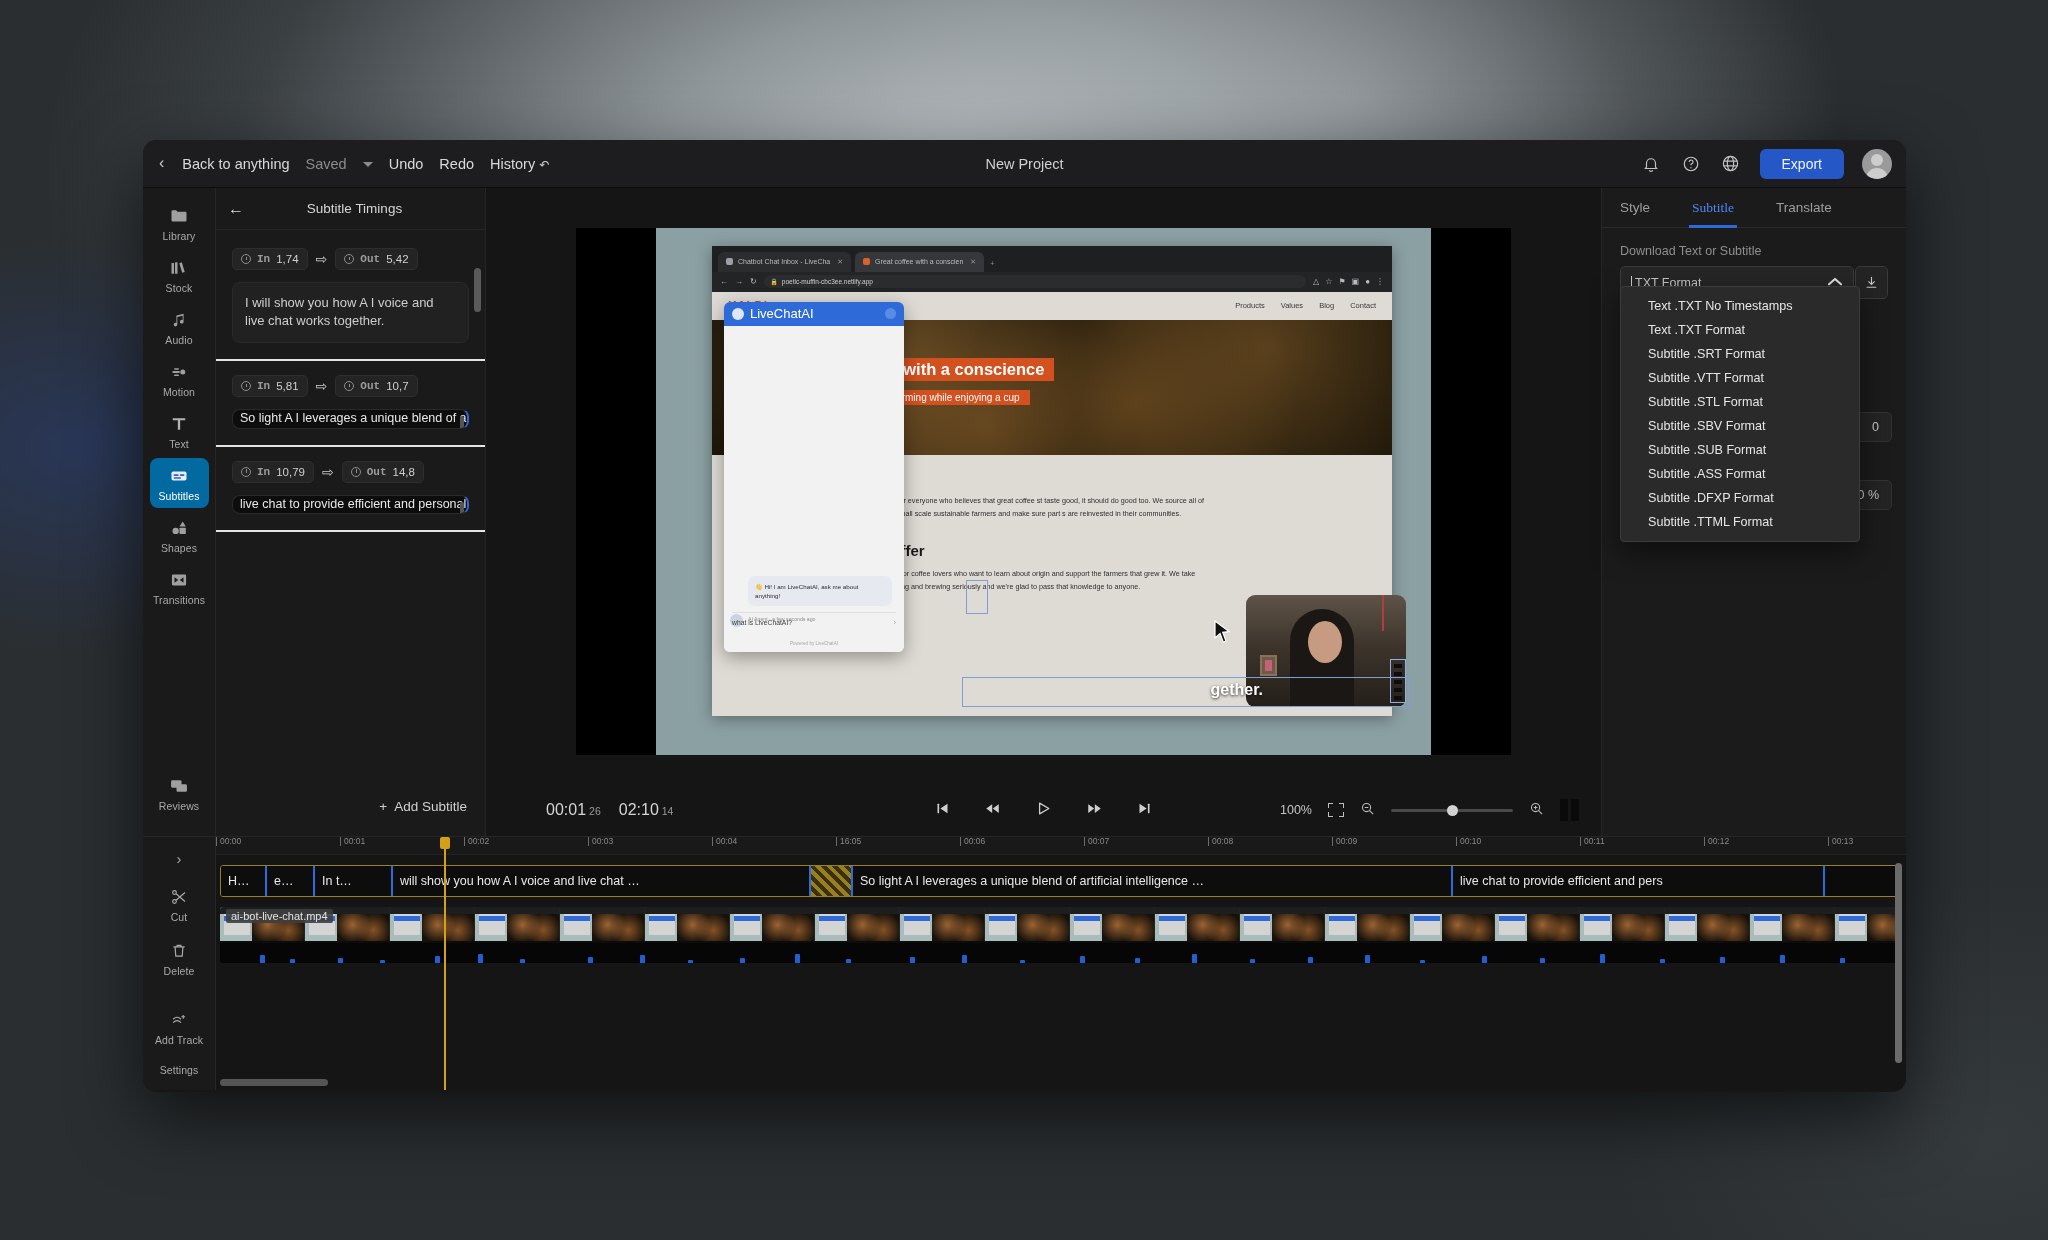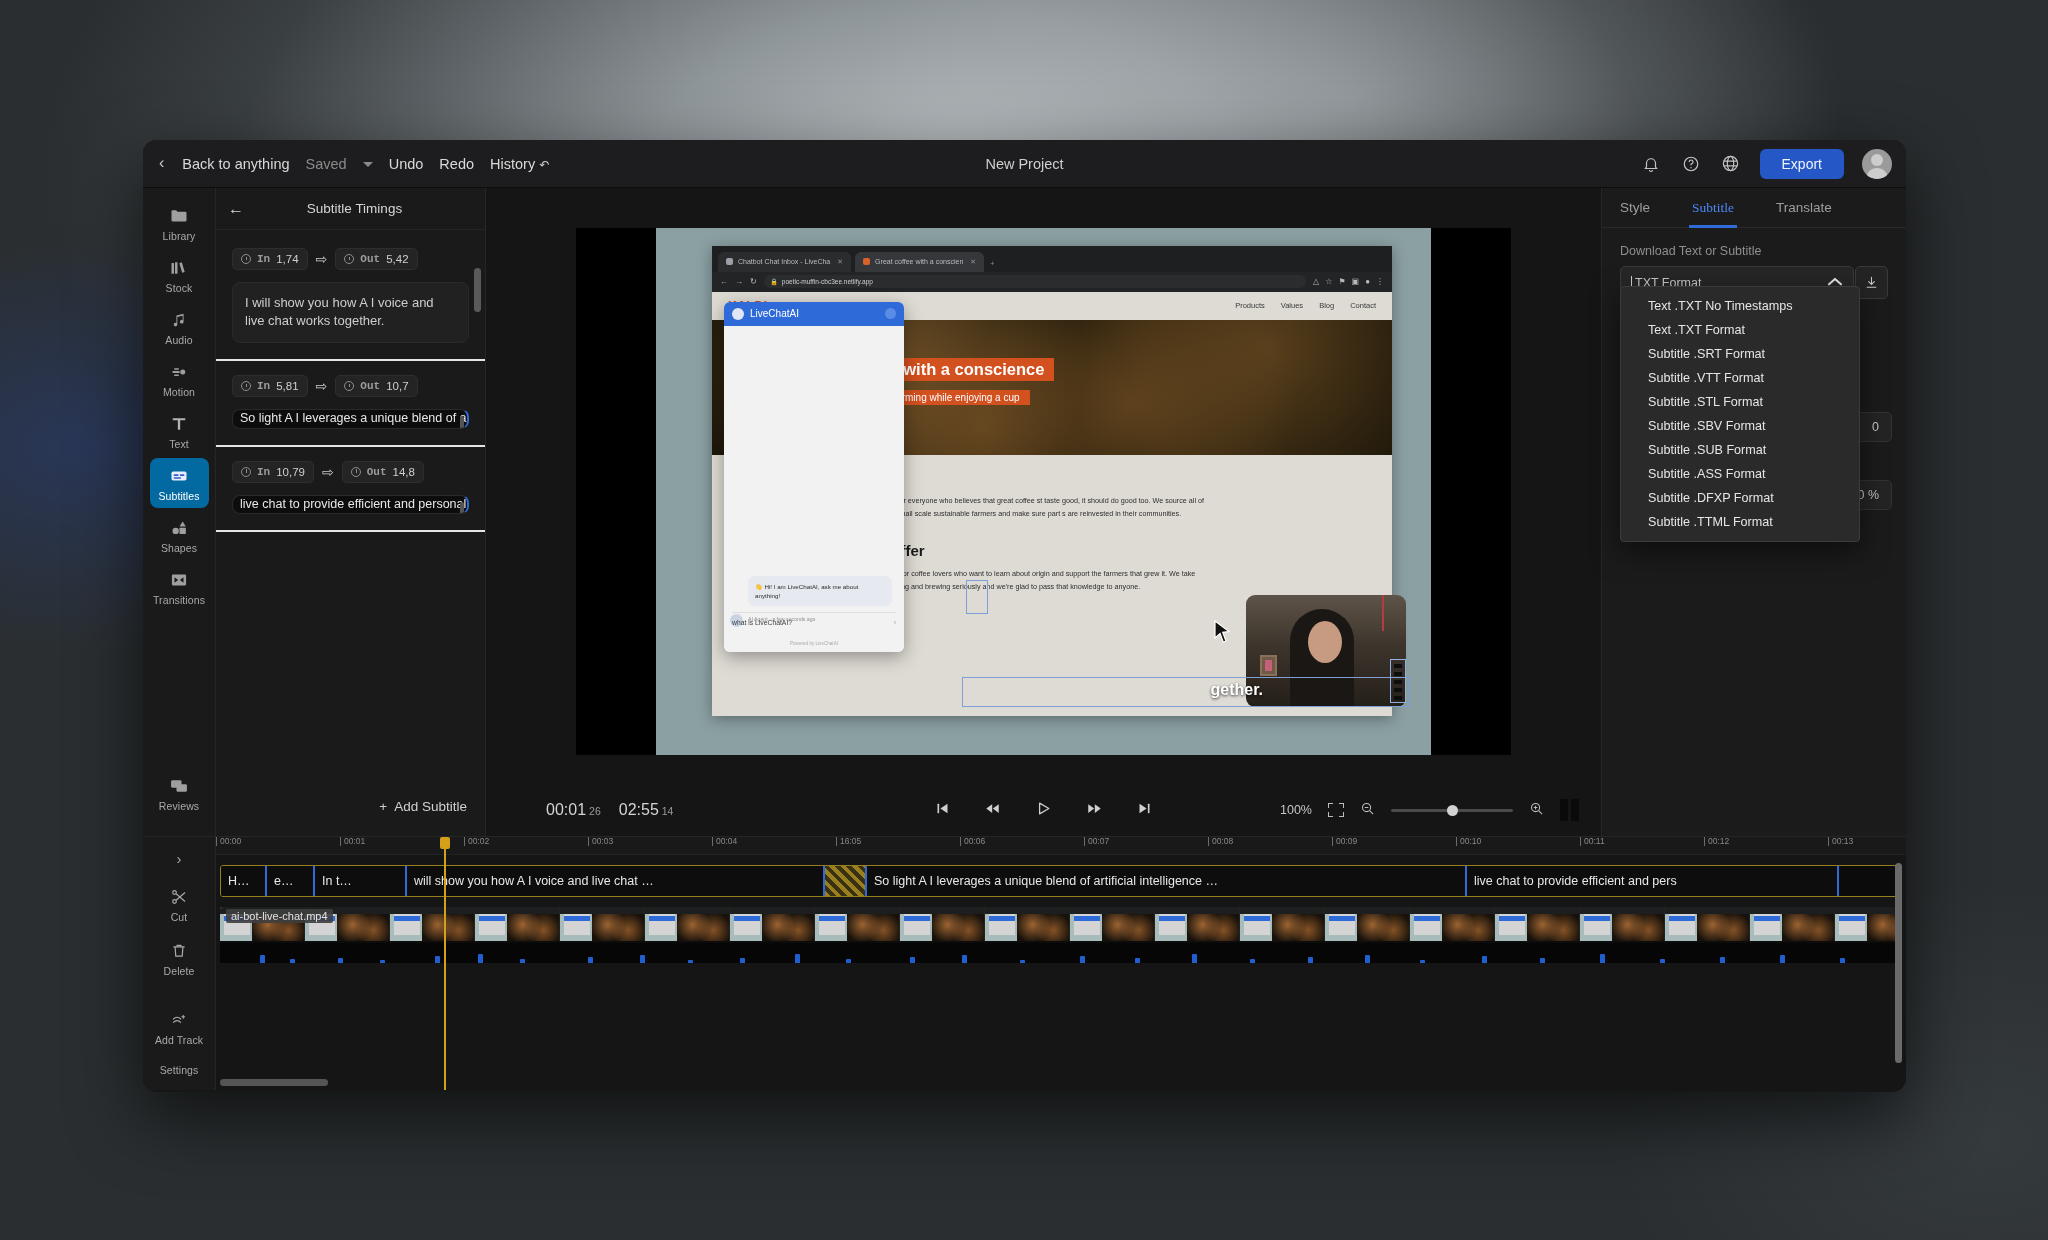--- a/index.html
+++ b/index.html
@@ -158,21 +158,21 @@
   .hero-h { position:absolute; left:118px; top:38px; background:#d3501f; color:#fff; font-size:16.5px; font-weight:bold; padding:2px 10px; white-space:nowrap;}
   .hero-s { position:absolute; left:118px; top:70px; background:#d3501f; color:#fff; font-size:10px; padding:2px 10px; white-space:nowrap;}
   .sect { padding:14px 18px 0 146px; }
   .sect h2 { font-size:15px; color:#1a1a1a; font-weight:bold; margin-bottom:8px;}
   .sect p { font-size:7.2px; color:#2d2d2d; line-height:1.85; max-width:350px;}
   
   .chat {
     position:absolute; left:12px; top:56px; width:180px; height:350px;
     background:#f2f2f2; border-radius:6px; box-shadow:0 5px 18px rgba(0,0,0,.35); overflow:hidden; z-index:4;
   }
-  .chat-hd { height:24px; background:#2f6ad9; display:flex; align-items:center; gap:6px; padding:0 8px; color:#fff; font-size:10px;}
+  .chat-hd { height:24px; background:#2f6ad9; display:flex; align-items:center; gap:6px; padding:0 8px; color:#fff; font-size:13px;}
   .chat-av { width:12px;height:12px;border-radius:50%;background:#dfe7f7;}
   .chat-min { margin-left:auto; width:11px;height:11px;border-radius:50%;background:#5a8ce6;}
   .chat-body { position:absolute; top:24px; left:0; right:0; bottom:0; background:#f2f2f2;}
   .chat-msg { position:absolute; left:24px; right:12px; top:250px; background:#e6eaf0; border-radius:7px; padding:6px 7px; font-size:6.2px; color:#2a2a2a; line-height:1.5;}
   .chat-av2 { position:absolute; left:6px; top:288px; width:13px;height:13px;border-radius:50%;background:#c8d4e4;}
   .chat-meta { position:absolute; left:24px; top:290px; font-size:5.2px; color:#8e8e8e;}
   .chat-input { position:absolute; left:8px; right:8px; bottom:26px; border-top:1px solid #dedede; padding-top:6px; font-size:6.8px; color:#404040; display:flex; align-items:center;}
   .chat-input .arr { margin-left:auto; color:#9a9a9a; }
   .chat-foot { position:absolute; left:0;right:0;bottom:6px; text-align:center; font-size:4.6px; color:#a9a9a9;}
   
@@ -609,21 +609,21 @@
           </div>
         </div>
       </div>
 
       <div class="playerbar">
         <div class="tc-group">
           <span class="tc">
             <span>00:01</span><span class="fr">26</span>
           </span>
           <span class="tc">
-            <span>02:55</span><span class="fr">14</span>
+            <span>02:10</span><span class="fr">14</span>
           </span>
         </div>
 
         <div class="transport">
           <span class="p-ico">
             <svg width="15" height="15" viewBox="0 0 24 24" fill="#cfcfcf">
                 <rect x="4" y="4.5" width="2.6" height="15" rx=".6"></rect>
                 <path d="M20 4.5v15L8.6 12z"></path>
               </svg>
           </span>
@@ -783,21 +783,21 @@
         <span class="tick" style="left:1116px">00:09</span>
         <span class="tick" style="left:1240px">00:10</span>
         <span class="tick" style="left:1364px">00:11</span>
         <span class="tick" style="left:1488px">00:12</span>
         <span class="tick" style="left:1612px">00:13</span>
       </div>
 
       <div class="track-sub">
         <span class="clip" style="width:46px">H…</span>
         <span class="clip" style="width:48px">e…</span>
-        <span class="clip" style="width:92px">In t…</span>
+        <span class="clip" style="width:78px">In t…</span>
         <span class="clip" style="width:418px">will show you how A I voice and live chat …</span>
         <span class="clip gap" style="width:42px"></span>
         <span class="clip" style="width:600px">So light A I leverages a unique blend of artificial intelligence …</span>
         <span class="clip" style="width:372px">live chat to provide efficient and pers</span>
       </div>
 
       <div class="track-vid">
         <span class="clip-name">ai-bot-live-chat.mp4</span>
         <span class="thumb">
             <i class="tb"></i>

